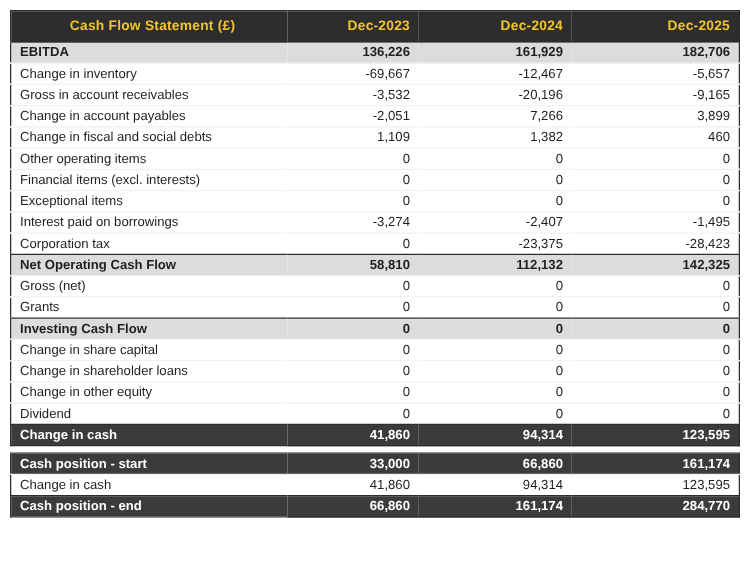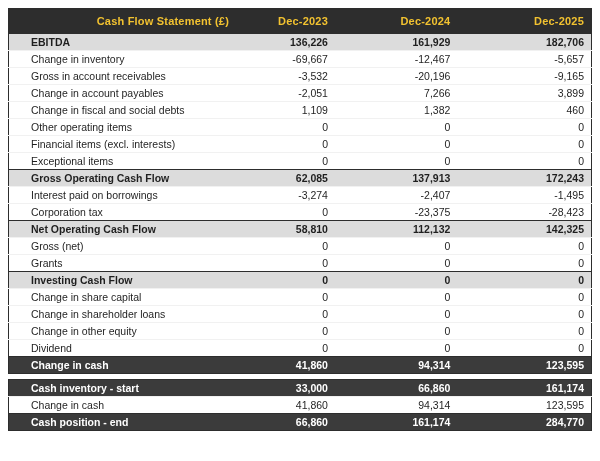--- a/index.html
+++ b/index.html
@@ -28,25 +28,25 @@
   col.c-y3 { width: 23%; }
 
   thead th {
     background: var(--header-bg, #2d2d2d);
     color: var(--header-text, #f2c230);
     height: 22px;
     font-size: 11px;
     font-weight: bold;
     letter-spacing: 0.2px;
   }
-  th.title { text-align: right; padding-left: 6px; }
+  th.title { text-align: center; padding-left: 6px; }
   th.num, td.num { text-align: right; padding-right: 7px; }
 
   tbody tr { height: 17px; }
-  td.label { padding-left: 22px; overflow: hidden; white-space: nowrap; }
+  td.label { padding-left: 7px; overflow: hidden; white-space: nowrap; }
 
   tr.row-normal td { border-top: 1px solid #f1f1f1; background: #ffffff; }
   tr.row-subtotal td {
     background: var(--subtotal-bg, #dcdcdc);
     font-weight: bold;
     border-top: 1px solid var(--frame, #2d2d2d);
   }
   tr.row-dark td {
     background: var(--dark-row-bg, #3b3b3b);
     color: var(--dark-row-text, #ffffff);
@@ -117,26 +117,20 @@
           <td class="num">0</td>
           <td class="num">0</td>
           <td class="num">0</td>
         </tr>
         <tr class="row-normal">
           <td class="label">Exceptional items</td>
           <td class="num">0</td>
           <td class="num">0</td>
           <td class="num">0</td>
         </tr>
-        <tr class="row-subtotal">
-          <td class="label">Gross Operating Cash Flow</td>
-          <td class="num">62,085</td>
-          <td class="num">137,913</td>
-          <td class="num">172,243</td>
-        </tr>
         <tr class="row-normal">
           <td class="label">Interest paid on borrowings</td>
           <td class="num">-3,274</td>
           <td class="num">-2,407</td>
           <td class="num">-1,495</td>
         </tr>
         <tr class="row-normal">
           <td class="label">Corporation tax</td>
           <td class="num">0</td>
           <td class="num">-23,375</td>
@@ -203,21 +197,21 @@
 
   <table>
     <colgroup>
       <col class="c-label">
         <col class="c-y1">
         <col class="c-y2">
         <col class="c-y3">
     </colgroup>
     <tbody>
         <tr class="row-dark">
-          <td class="label">Cash inventory - start</td>
+          <td class="label">Cash position - start</td>
           <td class="num">33,000</td>
           <td class="num">66,860</td>
           <td class="num">161,174</td>
         </tr>
         <tr class="row-normal">
           <td class="label">Change in cash</td>
           <td class="num">41,860</td>
           <td class="num">94,314</td>
           <td class="num">123,595</td>
         </tr>

